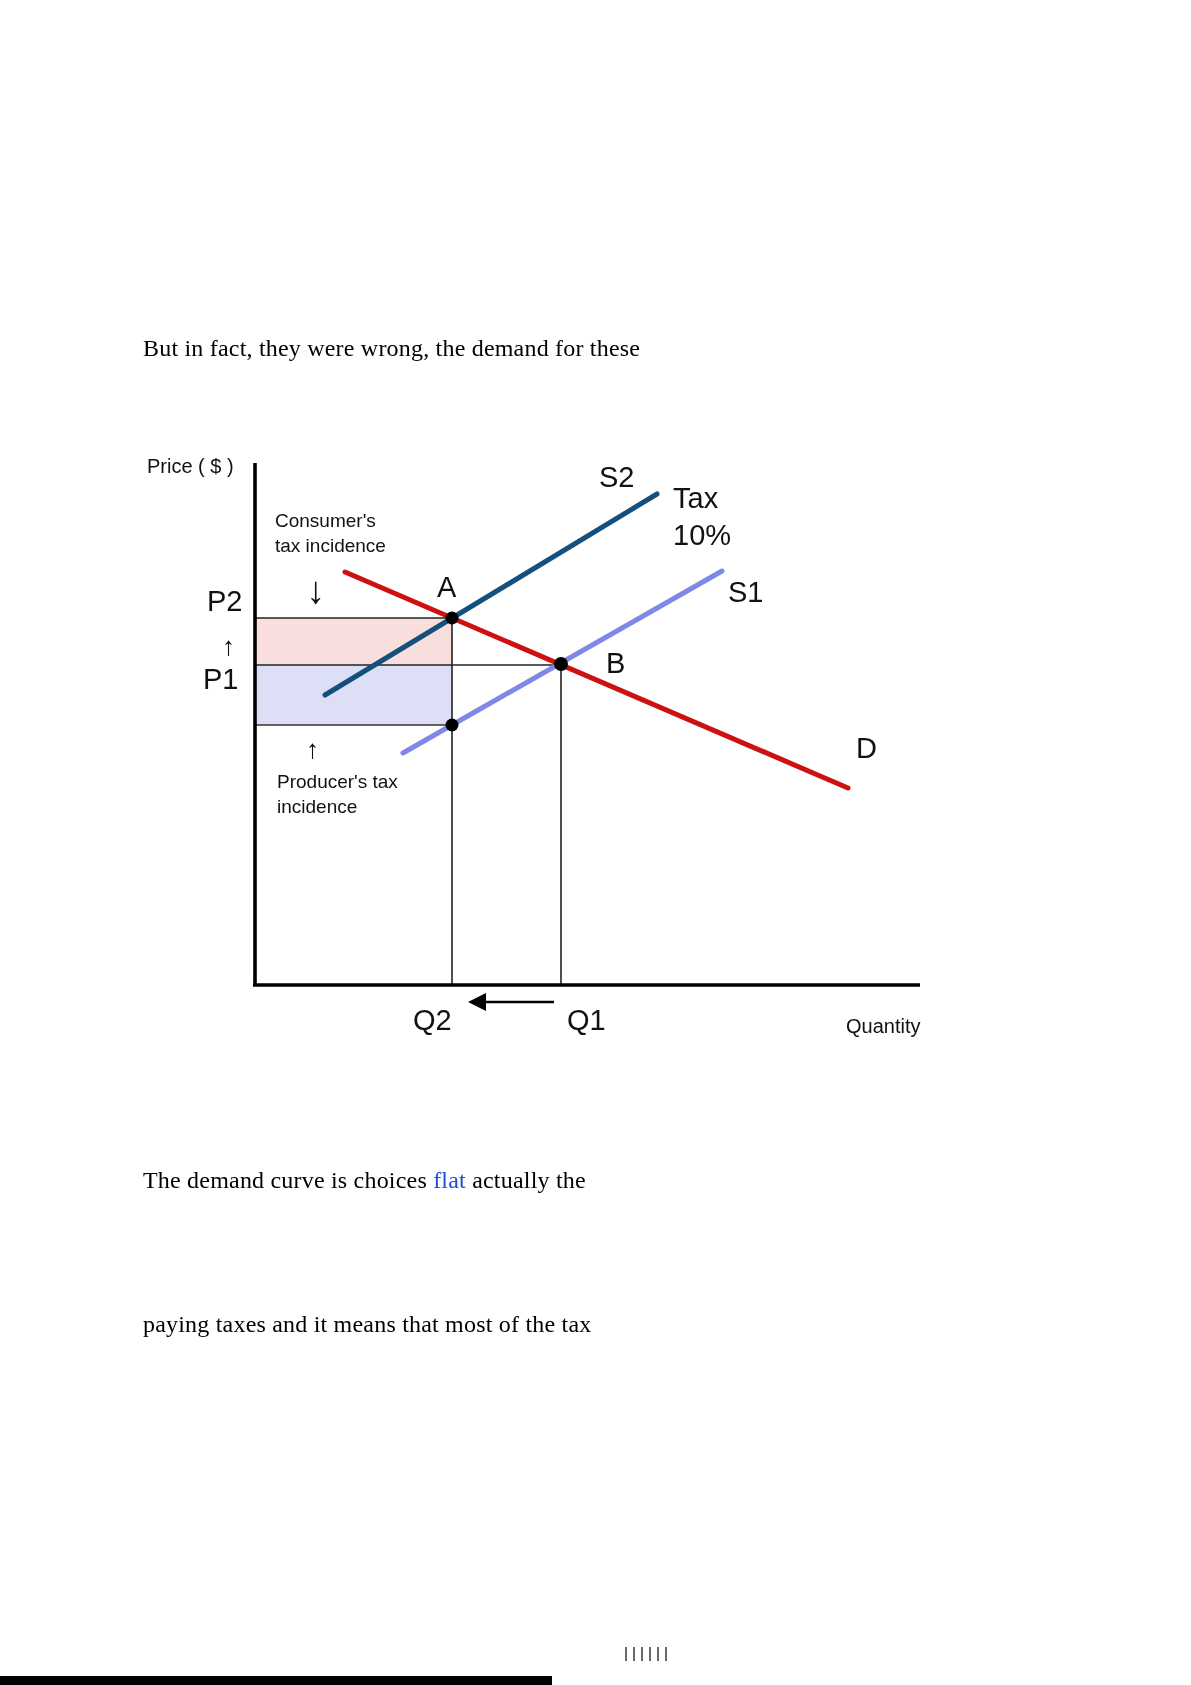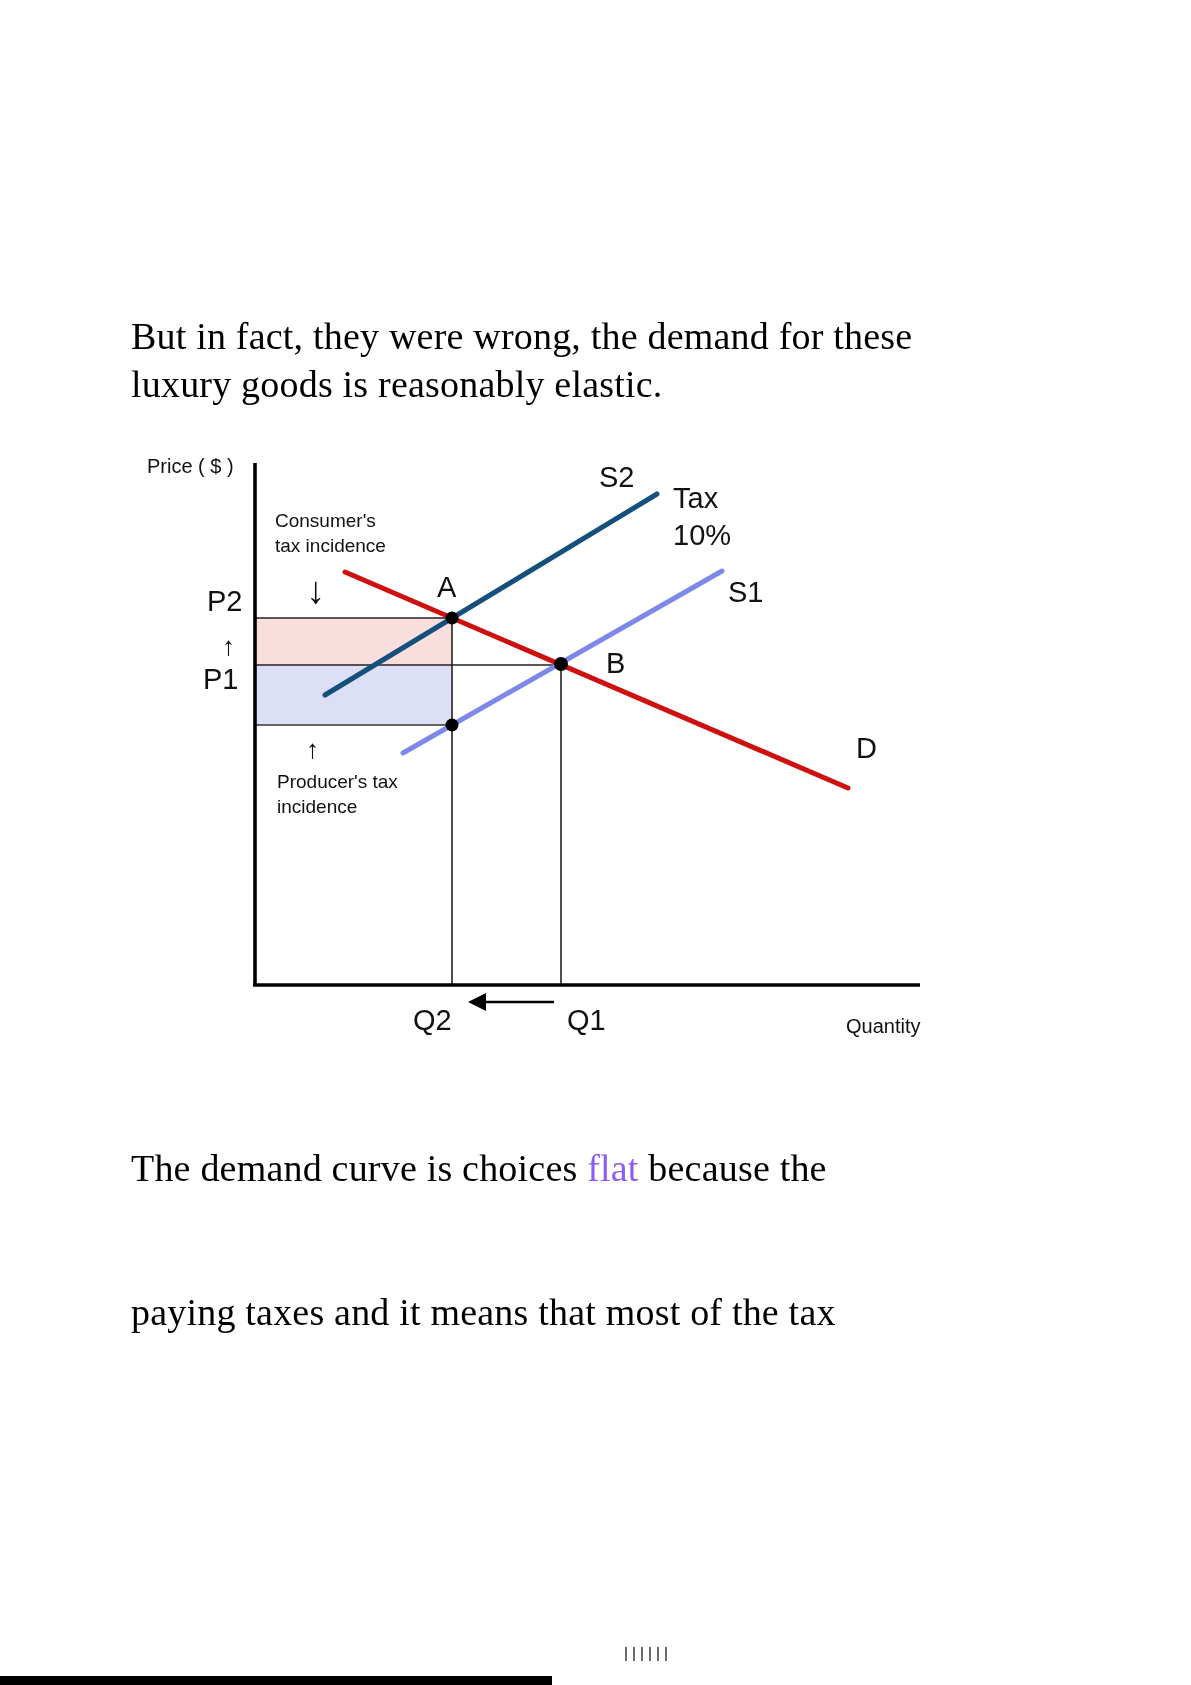--- a/index.html
+++ b/index.html
@@ -6,50 +6,49 @@
   html, body { margin: 0; padding: 0; }
   body {
     width: 1191px; height: 1685px;
     background: #ffffff;
     position: relative;
     overflow: hidden;
     font-family: "Liberation Serif", serif;
   }
   .para {
     position: absolute;
-    margin: 0;
-    font-size: 38px;
+    margin: 12px;
+    font-size: 24px;
     line-height: 48px;
     color: #000;
     letter-spacing: 0.2px;
   }
   .intro { left: 131px; top: 312px; width: 920px; }
   .conclusion { left: 131px; top: 1144px; width: 940px; }
-  .highlight { color: #8b5cf6; }
+  .highlight { color: #1d4ed8; }
   .diagram { position: absolute; left: 130px; top: 445px; }
   .diagram text { font-family: "Liberation Sans", "DejaVu Sans", sans-serif; fill: #111; }
   .bottom-bar {
     position: absolute; left: 0; top: 1676px;
     width: 552px; height: 9px; background: #000;
   }
   .bottom-marks {
     position: absolute; left: 625px; top: 1647px;
     width: 46px; height: 14px;
     background: repeating-linear-gradient(90deg, #444 0 2px, transparent 2px 8px);
     opacity: 0.8;
   }
 </style>
 </head>
 <body>
 
 <div class="page">
 
   <p class="para intro">
     <span>But in fact, they were wrong, the demand for these</span><br>
-    <span>luxury goods is reasonably elastic.</span>
   </p>
 
   <svg class="diagram" width="830" height="600" viewBox="0 0 830 600">
 
     <rect x="125.5" y="173" width="196.5" height="47" stroke="none" fill="#f8dedd"></rect>
     <rect x="125.5" y="220" width="196.5" height="60" stroke="none" fill="#dddff7"></rect>
 
     <line x1="125" y1="173" x2="322" y2="173" stroke="#222" stroke-width="1.6"></line>
     <line x1="125" y1="220" x2="431" y2="220" stroke="#222" stroke-width="1.6"></line>
     <line x1="125" y1="280" x2="322" y2="280" stroke="#333" stroke-width="1.3"></line>
@@ -92,21 +91,21 @@
     <text x="145" y="82" font-size="19">Consumer's</text>
     <text x="145" y="107" font-size="19">tax incidence</text>
     <text x="176" y="158" font-size="38">↓</text>
 
     <text x="176" y="313" font-size="26">↑</text>
     <text x="147" y="343" font-size="19">Producer's tax</text>
     <text x="147" y="368" font-size="19">incidence</text>
   </svg>
 
   <p class="para conclusion">
-    <span>The demand curve is choices </span><span class="highlight">flat</span><span> because the</span><br>
+    <span>The demand curve is choices </span><span class="highlight">flat</span><span> actually the</span><br>
     <br>
     <br>
     <span>paying taxes  and it means that most of the tax</span>
   </p>
 
   <div class="bottom-bar"></div>
   <div class="bottom-marks"></div>
 
 </div>
 

